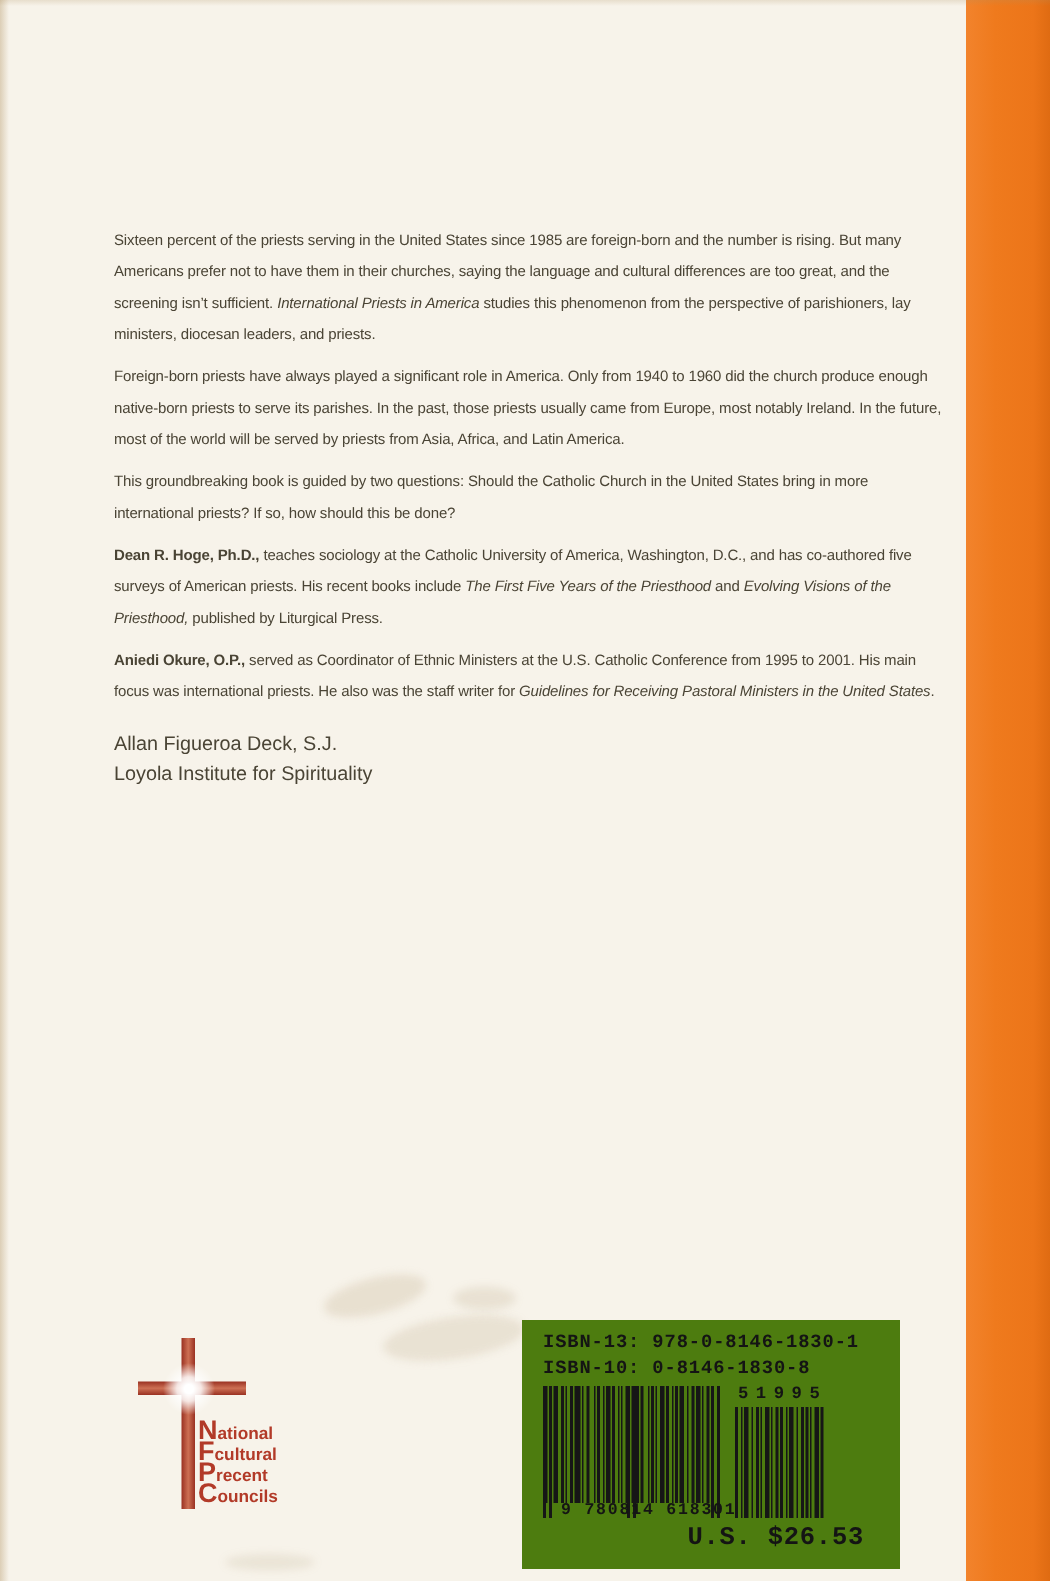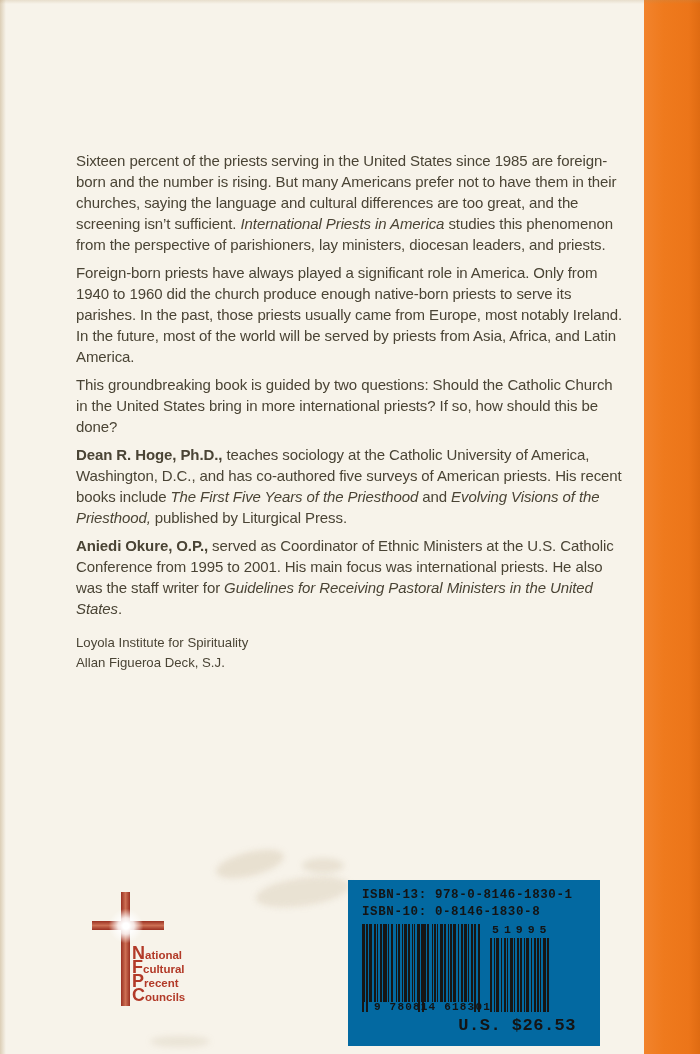--- a/index.html
+++ b/index.html
@@ -12,39 +12,39 @@
   
   .left-edge{position:absolute;left:0;top:0;width:6px;height:100%;
     background:linear-gradient(to right, rgba(176,146,98,.38), rgba(176,146,98,0));}
   .top-edge{position:absolute;left:0;top:0;width:100%;height:4px;
     background:linear-gradient(to bottom, rgba(176,146,98,.22), rgba(176,146,98,0));}
   
   .spine{position:absolute;top:0;right:0;width:56px;height:100%;
     background:linear-gradient(to right,#f2832c,#ef7a1d 35%,#ec7519 80%,#df6b12);}
   
   .content{position:absolute;left:76px;top:150px;width:580px;color:#4a4435;}
-  .para{width:552px;margin:0 0 7px 0;font-size:15px;line-height:21px;letter-spacing:-0.1px;}
+  .para{width:552px;margin:0 0 7px 0;font-size:10px;line-height:21px;letter-spacing:-0.1px;}
   .para .it{font-style:italic;}
   .para .bd{font-weight:bold;}
   .quote{width:572px;margin:9px 0 0 0;font-size:13.2px;line-height:21px;}
   .attr{margin-top:14px;font-size:13.2px;line-height:20px;}
   
   .logo{position:absolute;left:0;top:0;}
   .cross-v{position:absolute;left:121px;top:892px;width:9px;height:114px;
     background:linear-gradient(to right,#9a3122,#cd7054 50%,#9a3122);}
   .cross-h{position:absolute;left:92px;top:921px;width:72px;height:9px;
     background:linear-gradient(to bottom,#9a3122,#cd7054 50%,#9a3122);}
   .cross-glow{position:absolute;left:108px;top:908px;width:36px;height:36px;
     background:radial-gradient(circle,#fff 12%,rgba(255,255,255,.85) 32%,rgba(255,255,255,0) 68%);}
   .logo-text{position:absolute;left:132px;top:946px;color:#b23a28;}
   .logo-line{height:14px;line-height:14px;font-size:11.5px;font-weight:bold;white-space:nowrap;}
   .logo-line .initial{font-size:18px;letter-spacing:0;}
   
   .barcode-panel{position:absolute;left:348px;top:880px;width:252px;height:166px;
-    background:#0369a1;color:#141414;}
+    background:#4d7c0f;color:#141414;}
   .isbn-line{position:absolute;left:14px;font-family:"Liberation Mono","DejaVu Sans Mono",monospace;
     font-size:12.5px;font-weight:bold;letter-spacing:.6px;white-space:nowrap;}
   .isbn13{top:8px;} .isbn10{top:25px;}
   .ean{position:absolute;left:14px;top:44px;width:124px;height:92px;}
   .bars{display:flex;align-items:stretch;}
   .bars i{display:block;}
   .bars .bk{background:#161616;} .bars .sp{background:transparent;}
   .ean-bars{width:118px;height:78px;}
   .gd{position:absolute;top:0;width:2px;height:88px;background:#161616;}
   .g1{left:0;} .g2{left:4px;} .g3{left:56px;} .g4{left:60px;} .g5{left:112px;} .g6{left:116px;}
@@ -81,22 +81,22 @@
 
   <section class="content">
     <div id="blurb">
         <p class="para"><span>Sixteen percent of the priests serving in the United States since 1985 are foreign-born and the number is rising. But many Americans prefer not to have them in their churches, saying the language and cultural differences are too great, and the screening isn’t sufficient. </span><span class="it">International Priests in America</span><span> studies this phenomenon from the perspective of parishioners, lay ministers, diocesan leaders, and priests.</span></p>
         <p class="para"><span>Foreign-born priests have always played a significant role in America. Only from 1940 to 1960 did the church produce enough native-born priests to serve its parishes. In the past, those priests usually came from Europe, most notably Ireland. In the future, most of the world will be served by priests from Asia, Africa, and Latin America.</span></p>
         <p class="para"><span>This groundbreaking book is guided by two questions: Should the Catholic Church in the United States bring in more international priests? If so, how should this be done?</span></p>
         <p class="para"><span class="bd">Dean R. Hoge, Ph.D.,</span><span> teaches sociology at the Catholic University of America, Washington, D.C., and has co-authored five surveys of American priests. His recent books include </span><span class="it">The First Five Years of the Priesthood</span><span> and </span><span class="it">Evolving Visions of the Priesthood,</span><span> published by Liturgical Press.</span></p>
         <p class="para"><span class="bd">Aniedi Okure, O.P.,</span><span> served as Coordinator of Ethnic Ministers at the U.S. Catholic Conference from 1995 to 2001. His main focus was international priests. He also was the staff writer for </span><span class="it">Guidelines for Receiving Pastoral Ministers in the United States</span><span>.</span></p>
       </div>
     <div class="attr">
+      <div>Allan Figueroa Deck, S.J.</div>
       <div>Loyola Institute for Spirituality</div>
-      <div>Allan Figueroa Deck, S.J.</div>
     </div>
   </section>
 
   <div class="logo">
     <div class="cross-v"></div>
     <div class="cross-h"></div>
     <div class="cross-glow"></div>
     <div class="logo-text" id="logoText">
         <div class="logo-line"><span class="initial">N</span><span>ational</span></div>
         <div class="logo-line"><span class="initial">F</span><span>cultural</span></div>

